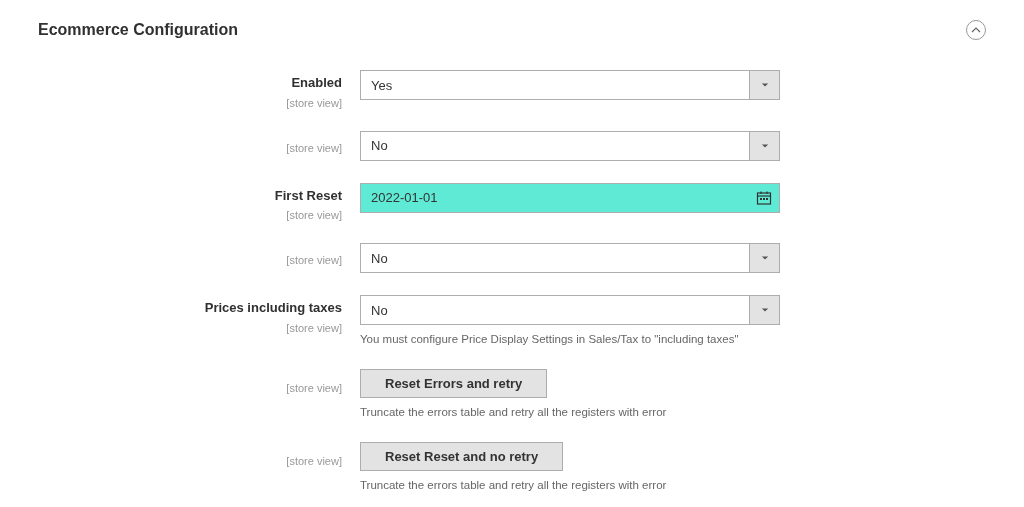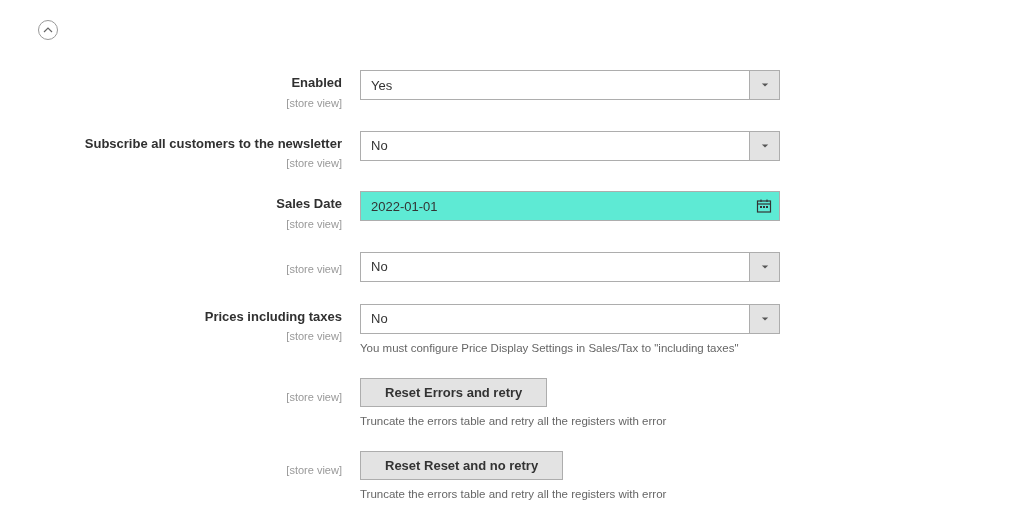--- a/index.html
+++ b/index.html
@@ -140,20 +140,21 @@
       cursor: pointer;
     }
     .btn-row .label-col {
       padding-top: 7px;
     }
   </style>
 </head>
 <body>
 
 <div class="section-header">
+  <div class="section-title">Ecommerce Configuration</div>
   <div class="collapse-toggle">
     <svg viewBox="0 0 10 10">
         <path d="M1 7 L5 3 L9 7" stroke="#666" stroke-width="1.2" fill="none"></path>
       </svg>
   </div>
 </div>
 
 <div class="form-rows">
 
   <div class="form-row">
@@ -168,38 +169,37 @@
           <svg viewBox="0 0 10 10">
               <path d="M1 3 L5 7 L9 3 Z" fill="#555"></path>
             </svg>
         </div>
       </div>
     </div>
   </div>
 
   <div class="form-row">
     <div class="label-col">
-      <span class="field-label">Subscribe all customers to the newsletter</span>
       <span class="scope">[store view]</span>
     </div>
     <div class="field-col">
       <div class="select-wrap">
         <div class="select-value">No</div>
         <div class="select-arrow">
           <svg viewBox="0 0 10 10">
               <path d="M1 3 L5 7 L9 3 Z" fill="#555"></path>
             </svg>
         </div>
       </div>
     </div>
   </div>
 
   <div class="form-row">
     <div class="label-col">
-      <span class="field-label">Sales Date</span>
+      <span class="field-label">First Reset</span>
       <span class="scope">[store view]</span>
     </div>
     <div class="field-col">
       <div class="date-wrap">
         <div class="date-value">2022-01-01</div>
         <div class="date-icon">
           <svg viewBox="0 0 16 16">
             <rect x="1.5" y="3" width="13" height="11" fill="none" stroke="#333" stroke-width="1.2"></rect>
             <line x1="1.5" y1="6" x2="14.5" y2="6" stroke="#333" stroke-width="1.2"></line>
             <line x1="5" y1="1.5" x2="5" y2="4" stroke="#333" stroke-width="1.2"></line>

